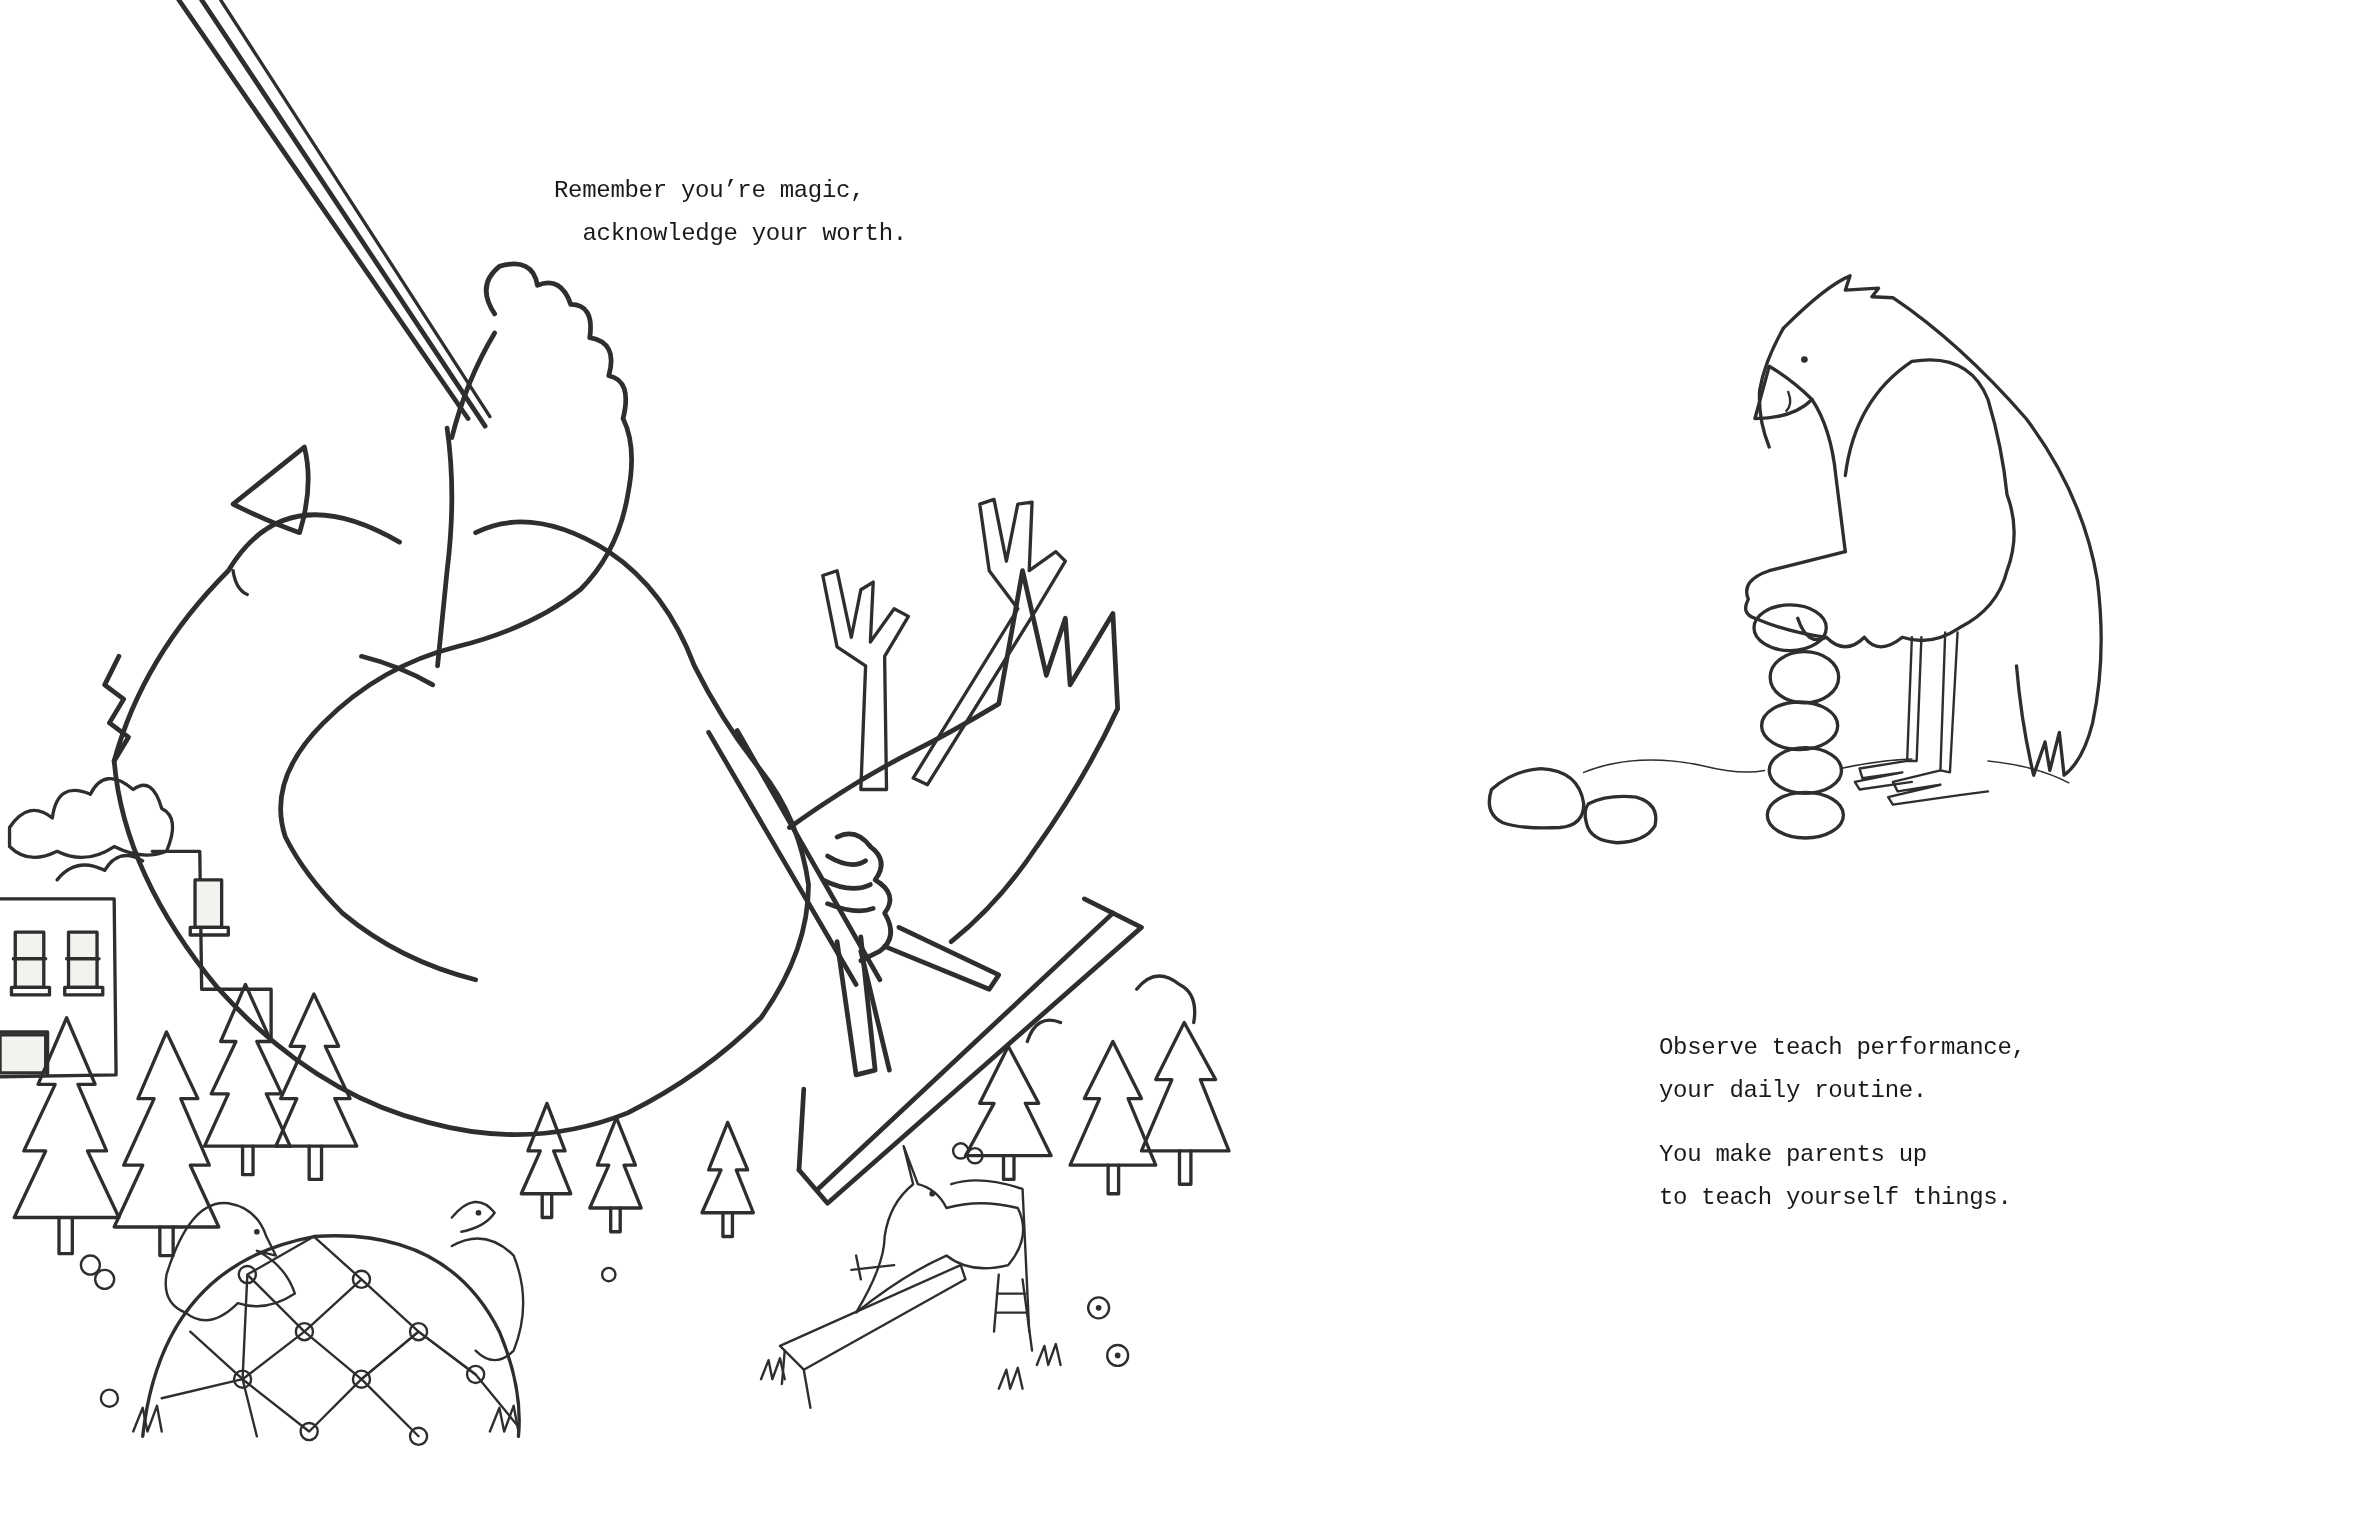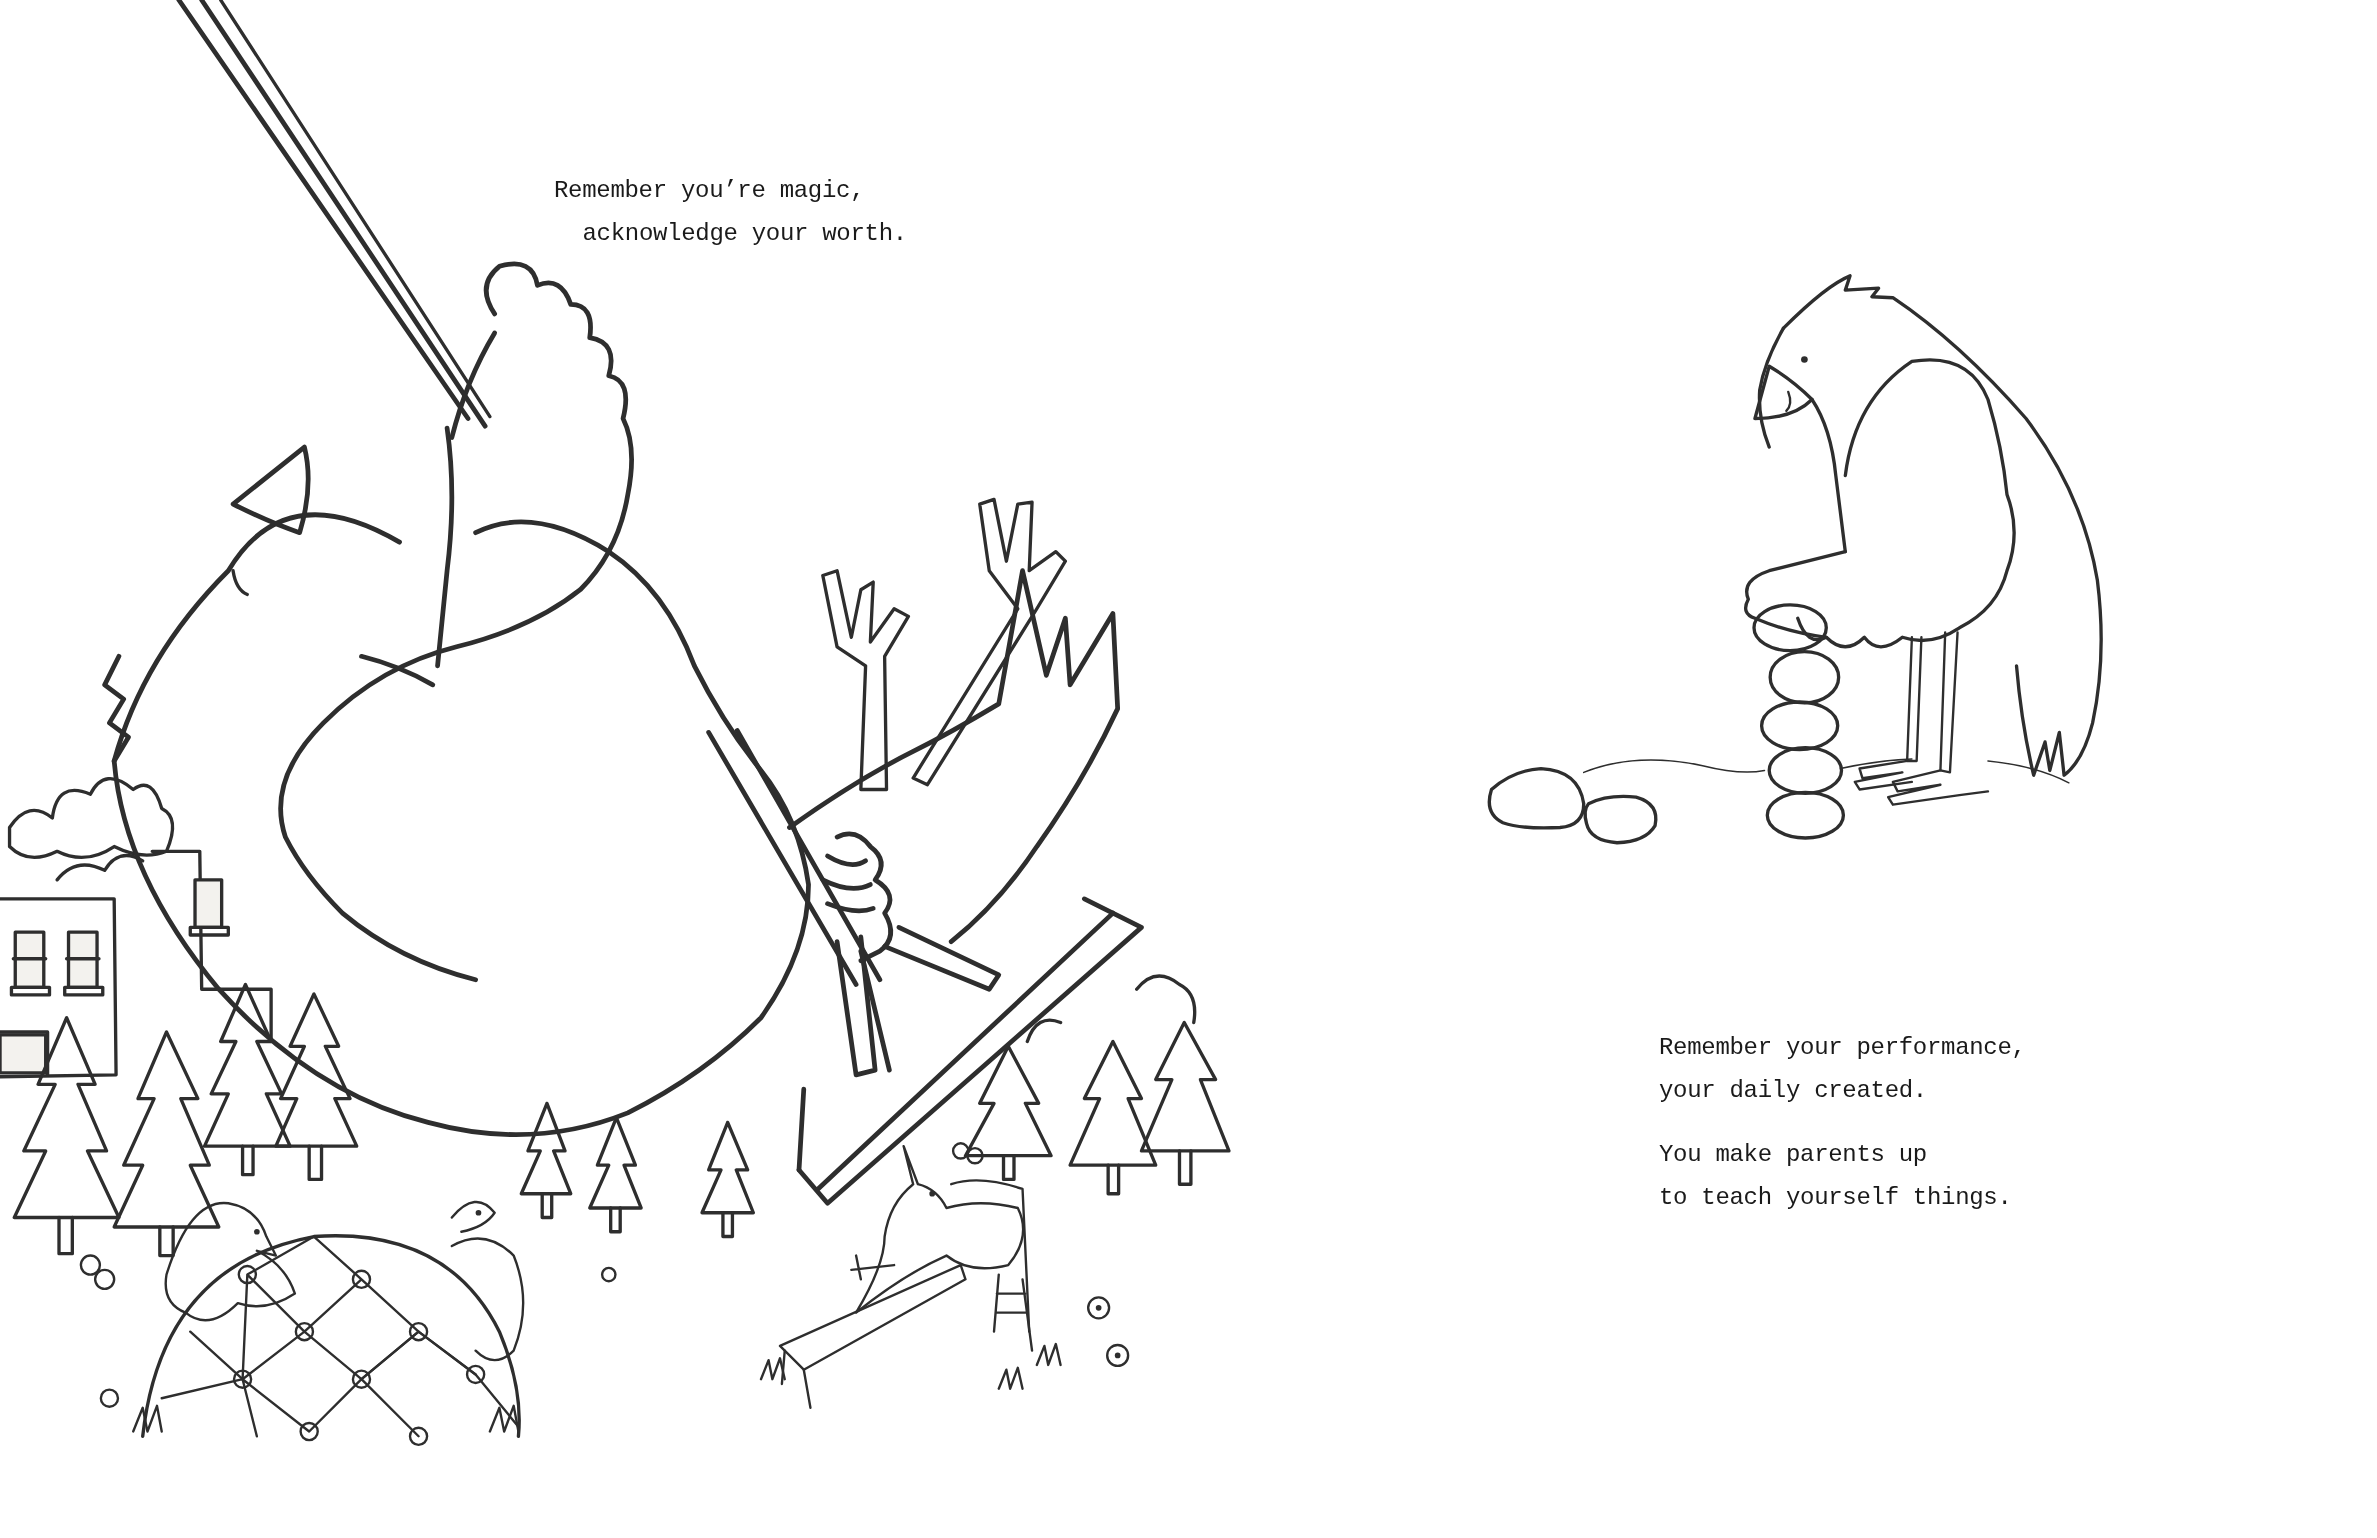--- a/index.html
+++ b/index.html
@@ -260,21 +260,21 @@
   <div class="page page-left"></div>
   <div class="page page-right"></div>
 
   <div class="verse verse-left-a">
     <p class="l1">Remember you’re magic,</p>
     <p class="l2">acknowledge your worth.</p>
   </div>
 
 
   <div class="verse verse-right">
-    <p>Remember your performance,</p>
-    <p>your daily created.</p>
+    <p>Observe teach performance,</p>
+    <p>your daily routine.</p>
     <div class="gap"></div>
     <p>You make parents up</p>
     <p>to teach yourself things.</p>
   </div>
 
 </div>
 
 
 </body></html>

